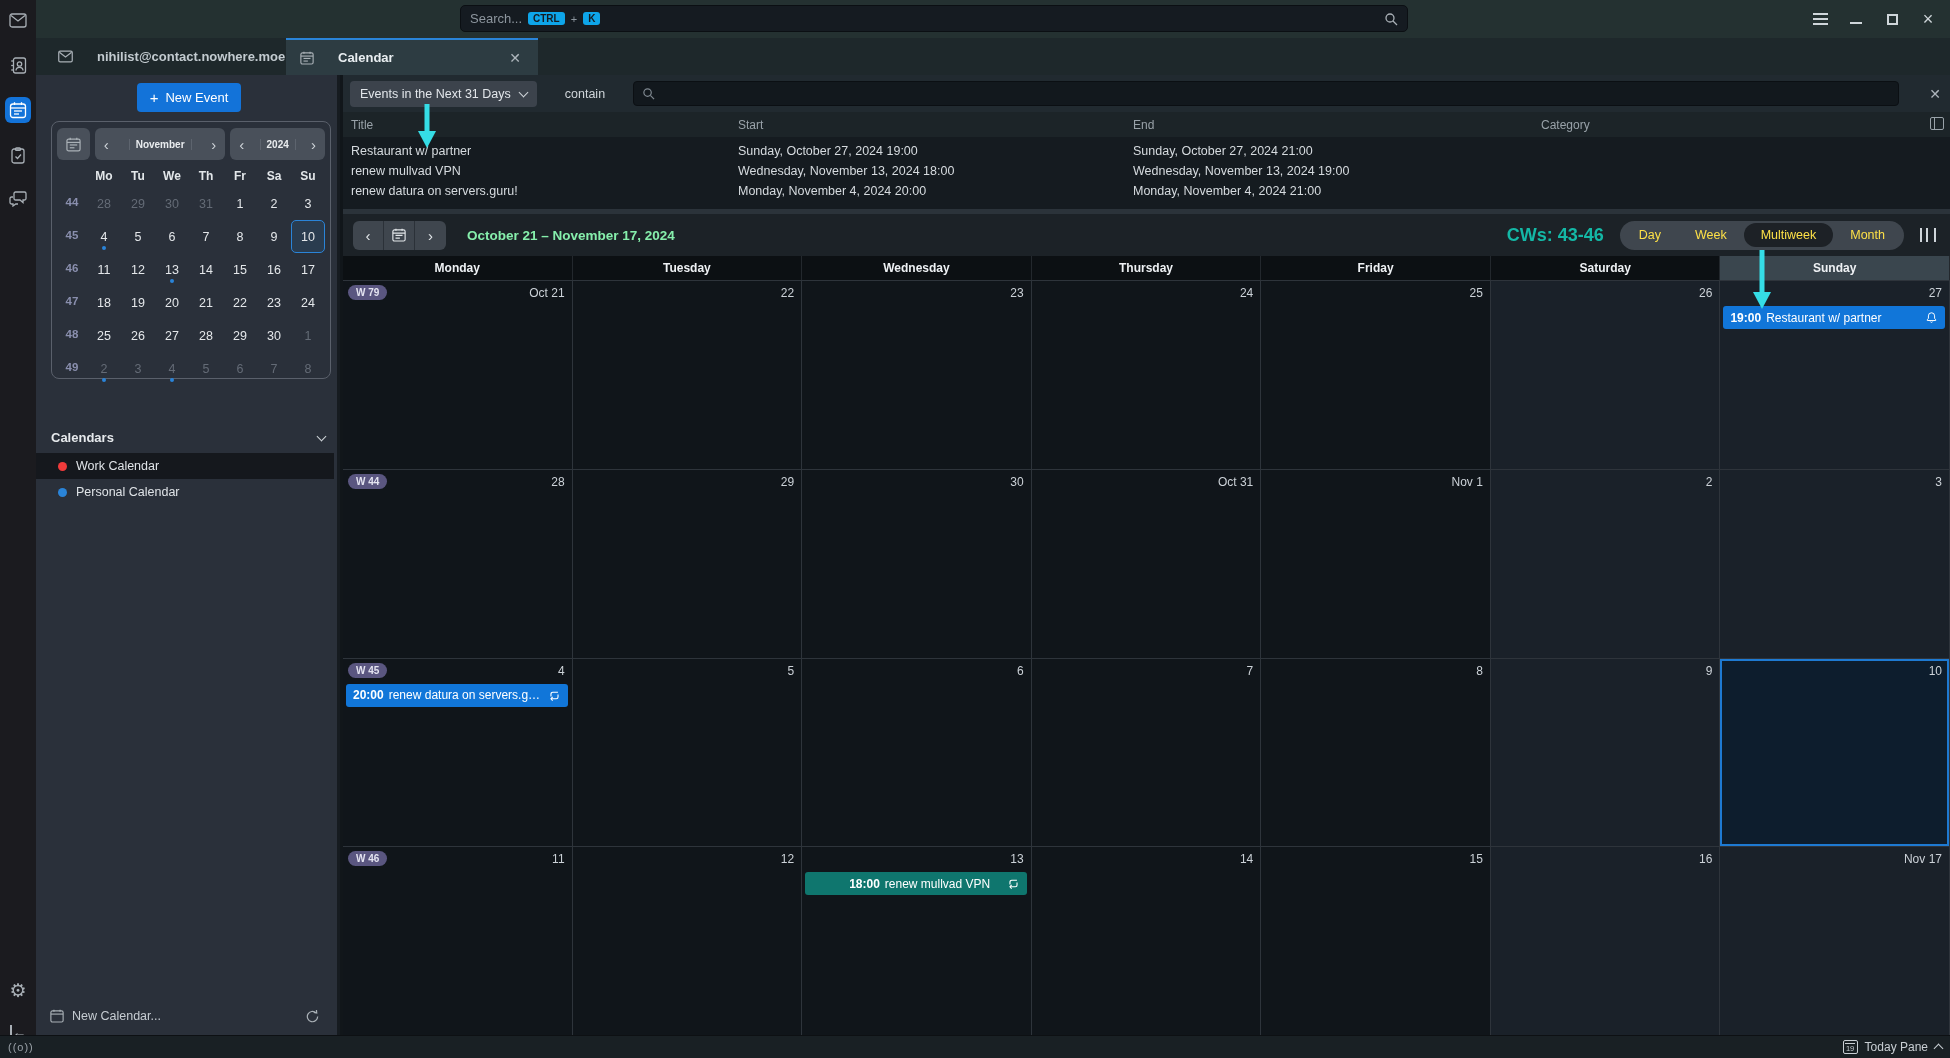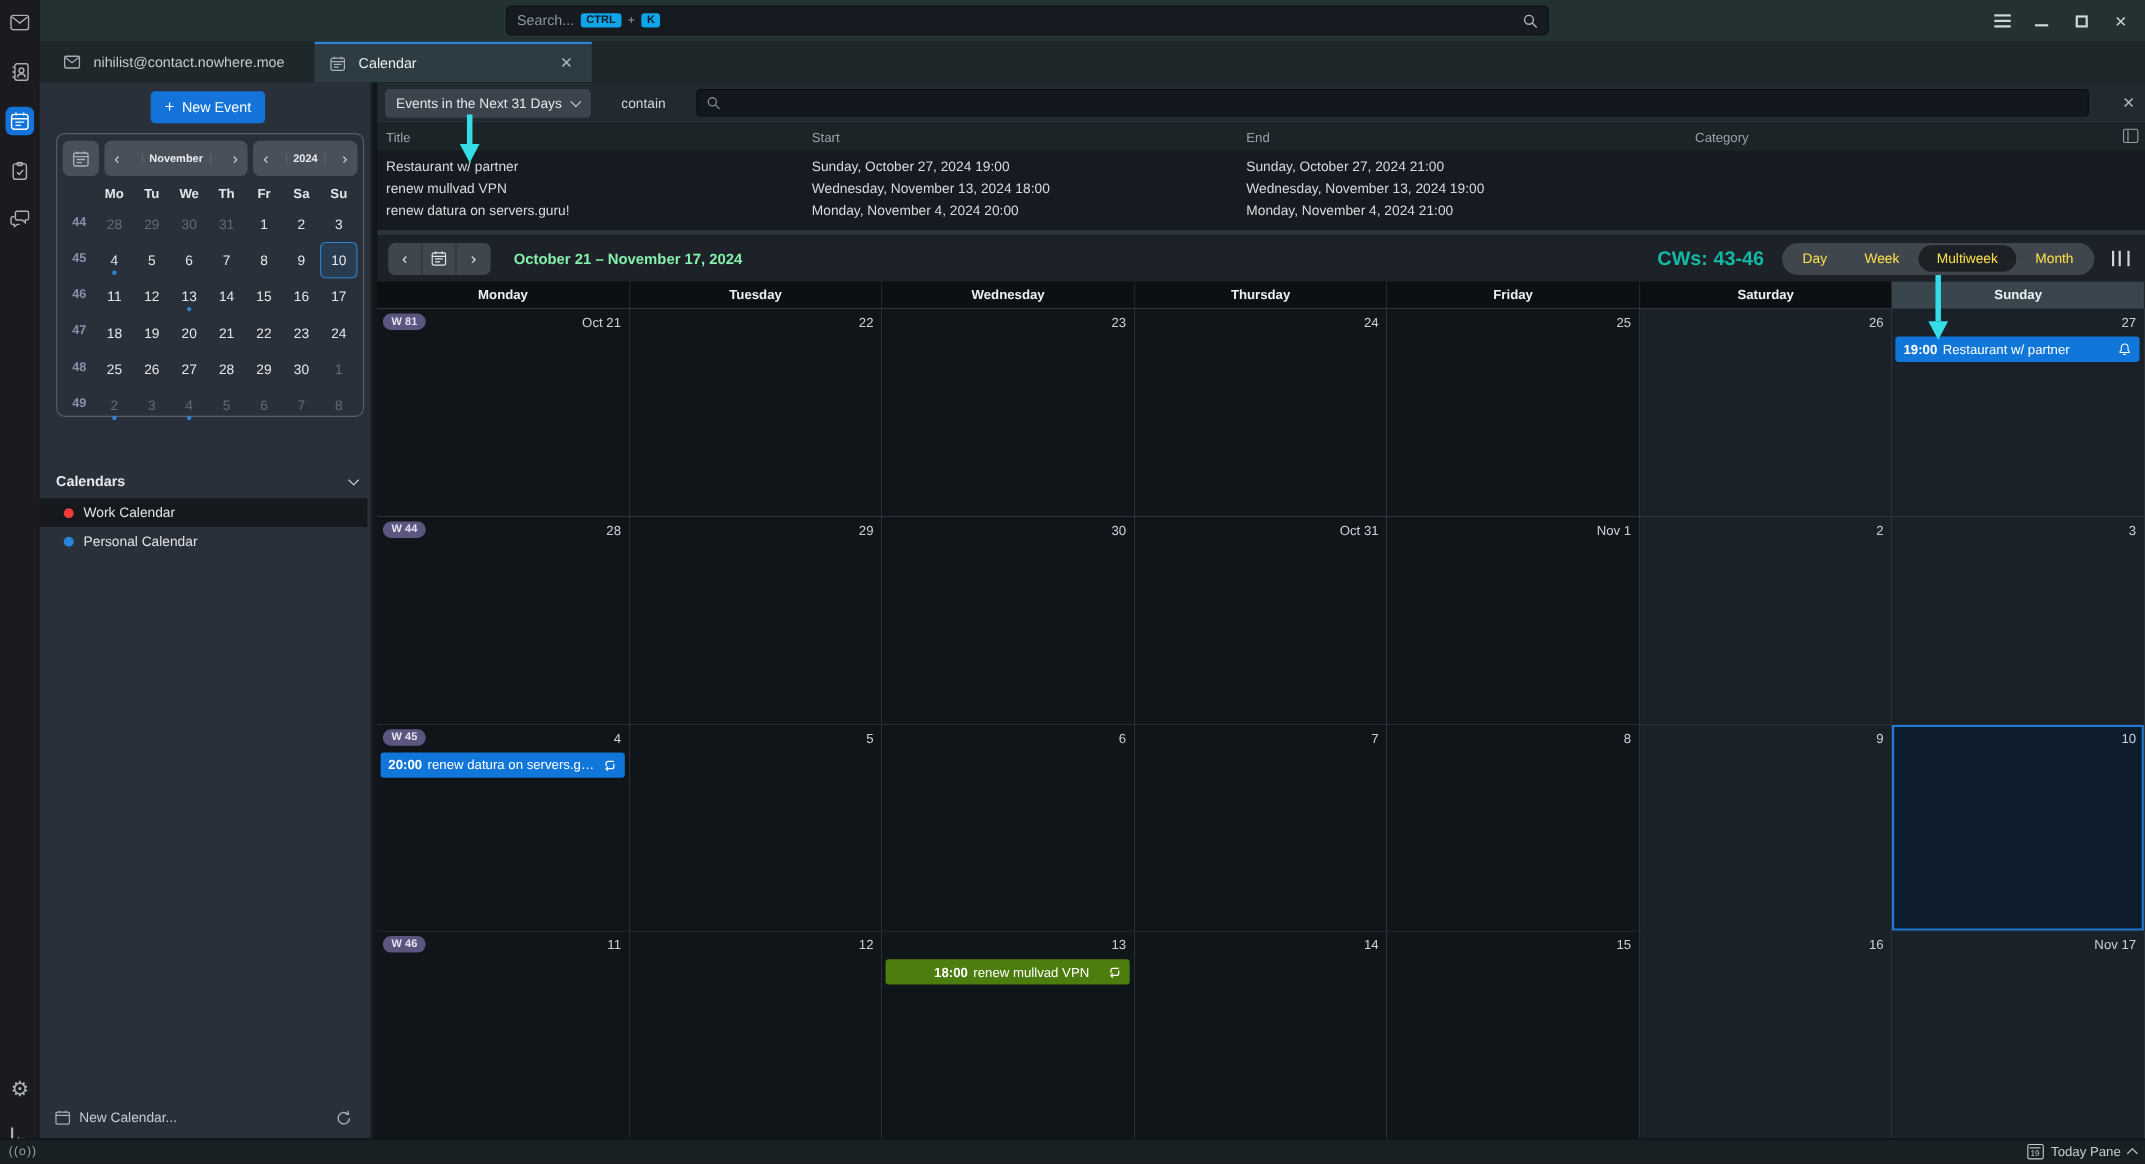--- a/index.html
+++ b/index.html
@@ -22,21 +22,21 @@
   .search-mag { margin-left:auto; }
   .win-controls { position:absolute; right:10px; top:0; height:38px; display:flex; align-items:center; gap:12px; }
   .wc-btn { width:24px; height:24px; display:flex; align-items:center; justify-content:center; color:#cfd6da; }
   .ham { width:15px; height:2px; background:#cfd6da; box-shadow:0 -5px 0 #cfd6da, 0 5px 0 #cfd6da; }
   .minim { width:12px; height:2px; background:#cfd6da; margin-top:8px; }
   .maxim { width:11px; height:11px; border:2px solid #cfd6da; }
   .closex { font-size:18px; line-height:1; }
 
   
   .tabbar { position:absolute; left:36px; top:38px; right:0; height:37px; background:#1e282b; display:flex; align-items:stretch; }
-  .tab { display:flex; align-items:center; gap:12px; padding:0 14px; color:#c3cbd0; font-size:13px; }
+  .tab { display:flex; align-items:center; gap:24px; padding:0 14px; color:#c3cbd0; font-size:13px;font-weight:bold; }
   .tab-mail { margin-left:8px; width:242px; }
   .tab-cal { width:252px; background:#2d3c42; border-top:2px solid #2a84d8; color:#e9eef1; position:relative; }
   .tab-close { margin-left:auto; color:#aeb6bc; font-size:14px; width:18px; height:18px;
     display:flex; align-items:center; justify-content:center; border-radius:3px; }
 
   
   .spaces { position:absolute; left:0; top:0; width:36px; bottom:23px; background:#1b1b1f; }
   .space-btn { position:absolute; left:5px; width:26px; height:26px; display:flex; align-items:center;
     justify-content:center; border-radius:6px; }
   .space-btn.active { background:#1373d9; }
@@ -574,21 +574,21 @@
       <div class="dh-cell">Tuesday</div>
       <div class="dh-cell">Wednesday</div>
       <div class="dh-cell">Thursday</div>
       <div class="dh-cell">Friday</div>
       <div class="dh-cell">Saturday</div>
       <div class="dh-cell today-col">Sunday</div>
     </div>
   <div class="calgrid">
       <div class="week-row">
         <div class="cell">
-          <span class="week-badge">W 81</span>
+          <span class="week-badge">W 79</span>
           <span class="date-label">Oct 21</span>
         </div>
         <div class="cell">
           <span class="date-label">22</span>
         </div>
         <div class="cell">
           <span class="date-label">23</span>
         </div>
         <div class="cell">
           <span class="date-label">24</span>
@@ -675,21 +675,21 @@
       <div class="week-row">
         <div class="cell">
           <span class="week-badge">W 46</span>
           <span class="date-label">11</span>
         </div>
         <div class="cell">
           <span class="date-label">12</span>
         </div>
         <div class="cell">
           <span class="date-label">13</span>
-          <div class="event" style="background: #4d7c0f; padding-left: 44px;">
+          <div class="event" style="background: #0f766e; padding-left: 44px;">
             <span class="ev-time">18:00</span>
             <span class="ev-title">renew mullvad VPN</span>
             <span class="ev-icon">
               <svg width="13" height="13" viewBox="0 0 14 14">
                 <path d="M3.2 8.2V5.4A1.9 1.9 0 0 1 5.1 3.5h5.6" fill="none" stroke="#fff" stroke-width="1.2"></path>
                 <path d="M10.8 5.8v2.8a1.9 1.9 0 0 1-1.9 1.9H3.3" fill="none" stroke="#fff" stroke-width="1.2"></path>
                 <path d="M5 8.5l-1.8 2 1.8 2" fill="none" stroke="#fff" stroke-width="1.2"></path>
               </svg>
             </span>
           </div>

